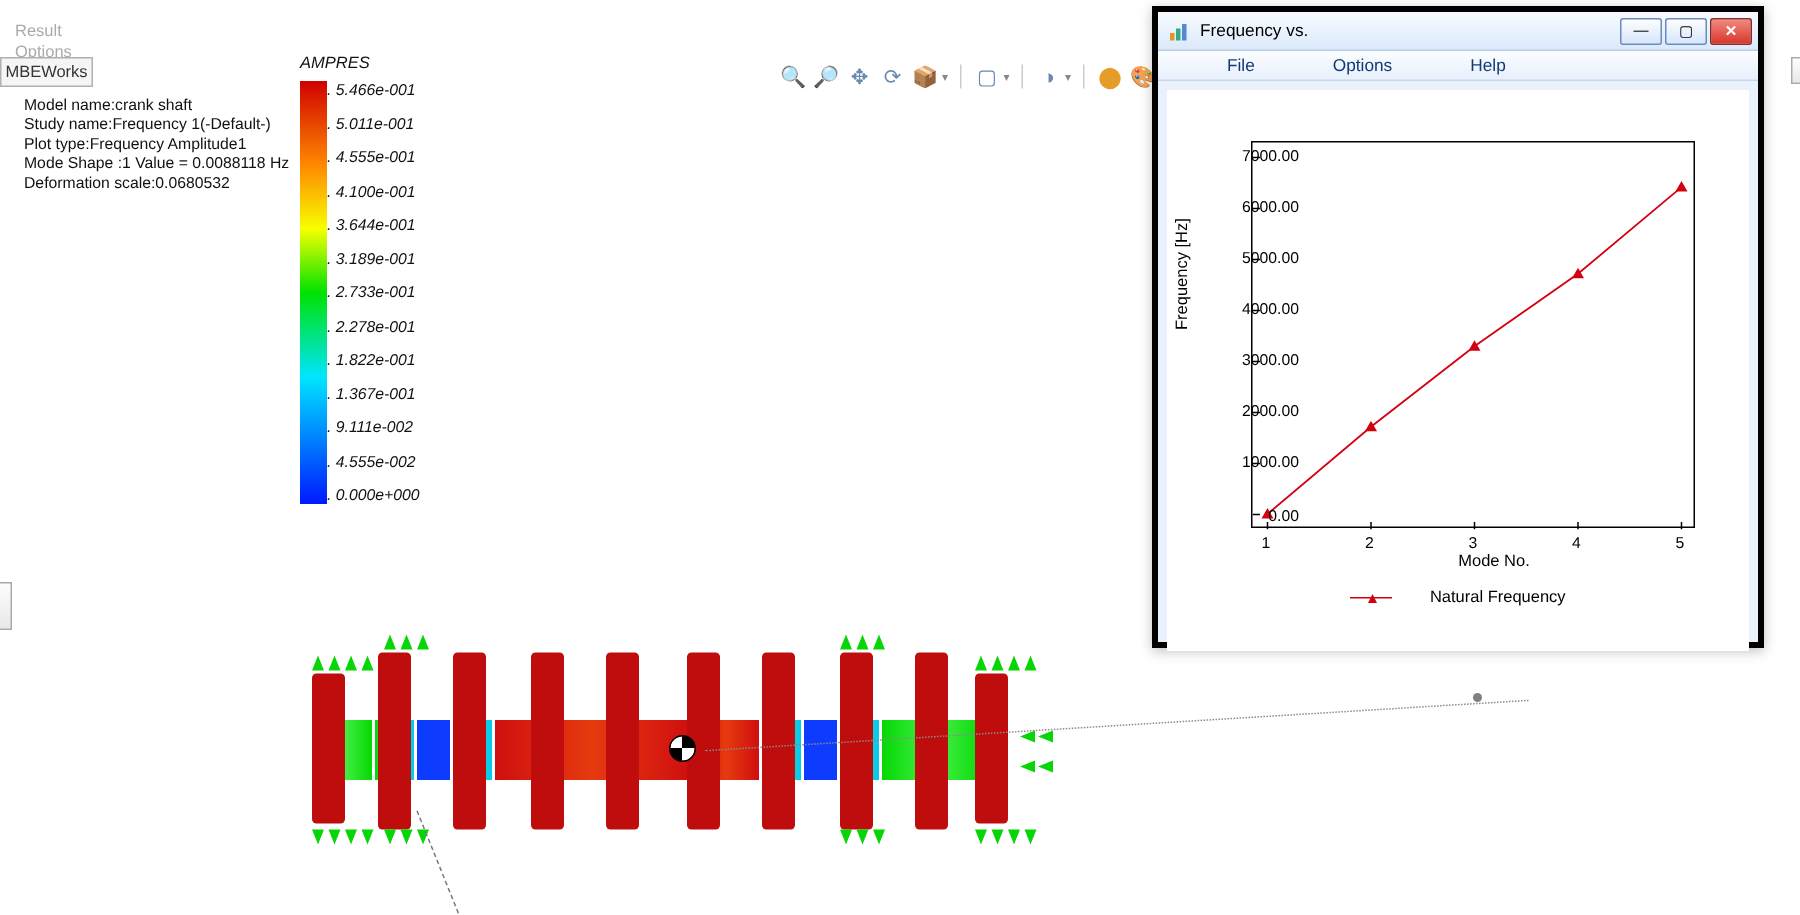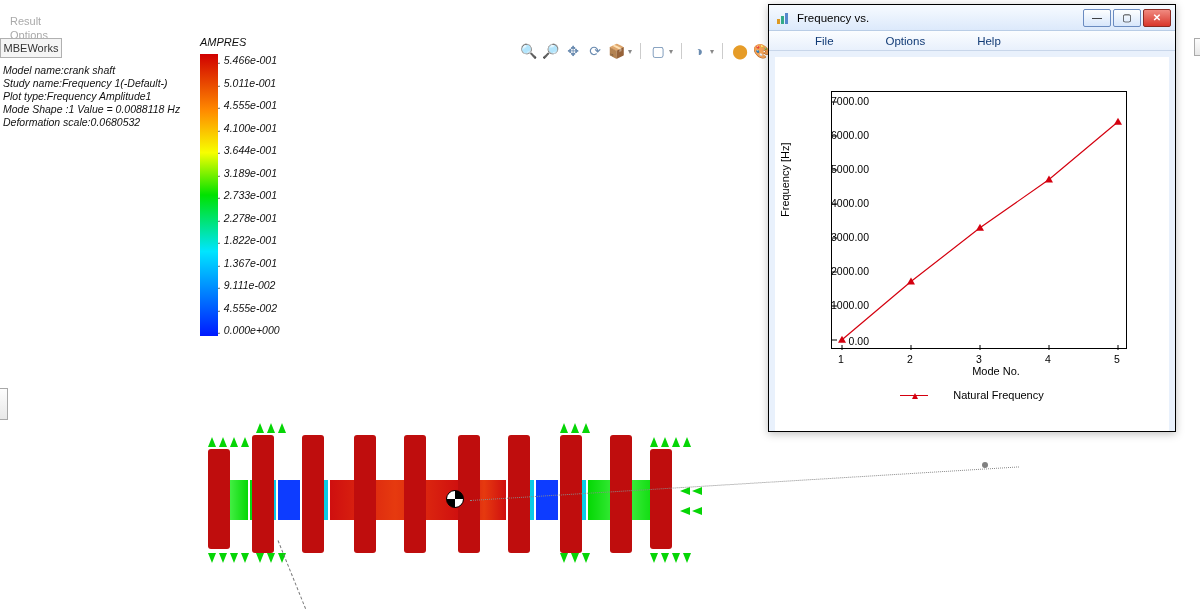--- a/index.html
+++ b/index.html
@@ -1,21 +1,21 @@
 <!DOCTYPE html>
 <html><head>
 <meta charset="utf-8">
 <style>
 * { box-sizing: border-box; margin: 0; padding: 0; font-family: 'Segoe UI', Tahoma, sans-serif; }
 html, body { width: 1200px; height: 610px; overflow: hidden; background: #fff; }
 .app { position: relative; width: 100%; height: 100%; }
 .top-menu { position: absolute; top: 0; left: 4px; font-size: 11px; color: #aaa; line-height: 14px; padding: 14px 6px; }
 .top-menu div { cursor: default; }
 .mbeworks-tab { position: absolute; top: 38px; left: 0; width: 62px; height: 20px; border: 1px solid #b0b0b0; background: #f5f5f5; font-size: 11px; display: flex; align-items: center; justify-content: center; color: #333; }
-.info-block { position: absolute; top: 64px; left: 3px; font-size: 10.5px; color: #111; line-height: 13px; font-style: italic; }
+.info-block { position: absolute; top: 64px; left: 16px; font-size: 10.5px; color: #111; line-height: 13px; }
 .info-block .row span.lbl { font-weight: normal; }
 .legend { position: absolute; top: 36px; left: 200px; width: 120px; font-style: italic; }
 .legend-title { font-size: 11px; color: #111; margin-bottom: 6px; }
 .legend-body { display: flex; align-items: flex-start; }
 .legend-bar { width: 18px; height: 282px; position: relative; }
 .legend-ticks { margin-left: 6px; font-size: 10.5px; color: #111; display: flex; flex-direction: column; justify-content: space-between; height: 282px; }
 .legend-ticks div::before { content: '. '; color:#111; margin-left:-6px; }
 .toolbar { position: absolute; top: 42px; left: 520px; display: flex; gap: 4px; align-items: center; }
 .toolbar .ico { width: 18px; height: 18px; display:flex; align-items:center; justify-content:center; color:#6a8bb0; cursor:pointer; font-size:14px; }
 .toolbar .sep { width:1px; height:16px; background:#ccc; margin:0 4px; }
@@ -30,21 +30,21 @@
 .shaft-seg.blue { background:linear-gradient(90deg,#0d3cff,#0d3cff); }
 .shaft-seg.gc { background:linear-gradient(90deg,#04d804,#18e0b0,#08c8f0); }
 .arrows-top, .arrows-bot { position:absolute; display:flex; gap:3px; }
 .arrow-up, .arrow-dn { width:0; height:0; border-left:4px solid transparent; border-right:4px solid transparent; }
 .arrow-up { border-bottom:10px solid #06d506; }
 .arrow-dn { border-top:10px solid #06d506; }
 .arrow-left { position:absolute; width:0; height:0; border-top:4px solid transparent; border-bottom:4px solid transparent; border-right:10px solid #06d506; }
 .cog-mark { position:absolute; width:18px; height:18px; border-radius:50%; background:conic-gradient(#000 0 90deg,#fff 90deg 180deg,#000 180deg 270deg,#fff 270deg 360deg); border:1px solid #000; }
 .axis-line { position:absolute; border-top:1px dashed #7a7a7a; transform-origin:left center; }
 .long-line { position:absolute; border-top:1px dotted #8a8a8a; transform-origin:left center; }
-.chart-window { position:absolute; top:4px; right:24px; width:408px; height:428px; border:1px solid #000000; background:#e9f1fc; box-shadow:0 2px 8px rgba(0,0,0,.25); }
+.chart-window { position:absolute; top:4px; right:24px; width:408px; height:428px; border:4px solid #000000; background:#e9f1fc; box-shadow:0 2px 8px rgba(0,0,0,.25); }
 .chart-titlebar { height:26px; background:linear-gradient(#f7fbff,#dce9fb); display:flex; align-items:center; padding:0 4px 0 6px; font-size:11.5px; color:#000; border-bottom:1px solid #b9cde6; }
 .chart-titlebar .titlebar-icon { width:16px; height:16px; margin-right:6px; display:flex; align-items:center; justify-content:center; }
 .chart-titlebar .spacer { flex:1; }
 .win-btn { width:28px; height:18px; margin-left:2px; border:1px solid #6a8bc0; border-radius:2px; display:flex; align-items:center; justify-content:center; font-size:10px; cursor:pointer; background:linear-gradient(#fdfefe,#d7e6fb); }
 .win-btn.close { background:linear-gradient(#f08a80,#d9362b); color:#fff; border-color:#8a2a22; font-weight:bold; }
 .chart-menu { height:20px; background:linear-gradient(#fbfdff,#e8f0fc); display:flex; align-items:center; gap:16px; padding:0 10px; font-size:11.5px; color:#103a75; border-bottom:1px solid #c8d6ea; }
 .chart-menu span { cursor:pointer;padding-left:36px; }
 .chart-body { background:#fff; margin:6px; height:374px; position:relative; }
 .chart-title-txt { text-align:center; font-weight:bold; font-size:12.5px; padding-top:6px; }
 .chart-plot { position:absolute; left:56px; top:34px; width:296px; height:258px; border:1px solid #000; }

